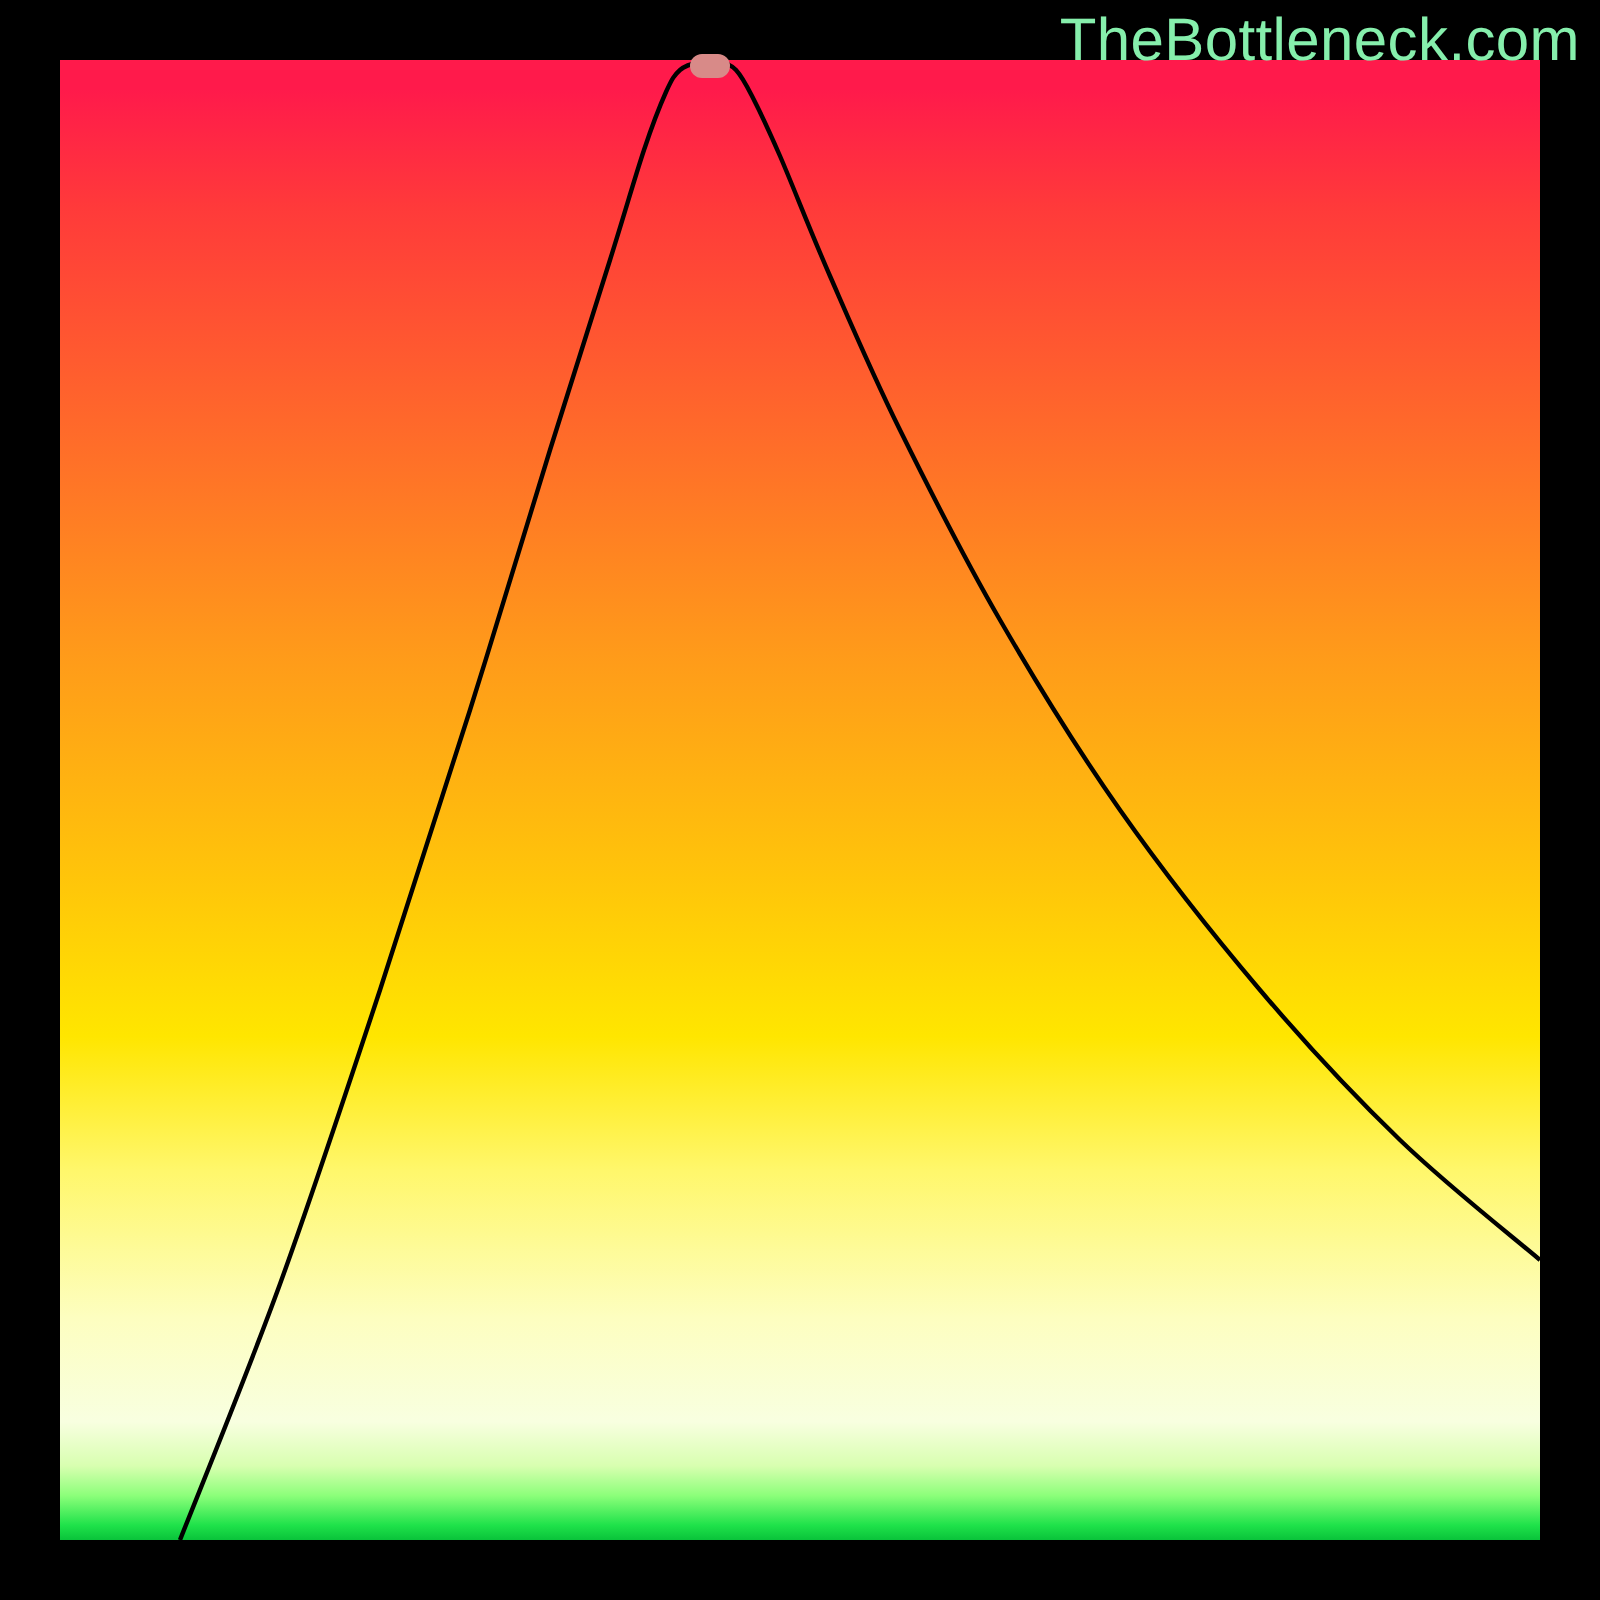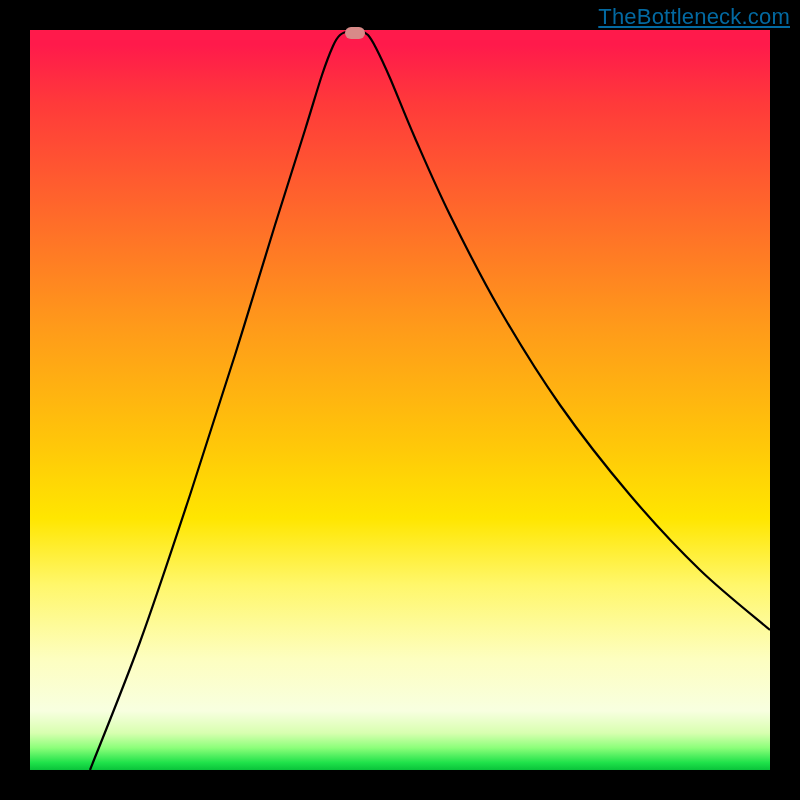--- a/index.html
+++ b/index.html
@@ -38,26 +38,25 @@
       #d8ffb0 95%,
       #8cff7a 97%,
       #1fe24a 99%,
       #09c33a 100%
     );
   }
   .watermark {
     position: absolute;
     top: 4px;
     right: 10px;
-    color: #0369a1;
-    font-size: 22px;
+    color: #86efac;
+    font-size: 30px;
     font-weight: 500;
     letter-spacing: 0.2px;
     z-index: 5;
-    text-decoration: underline;
   }
   .marker {
     position: absolute;
     width: 20px;
     height: 12px;
     border-radius: 6px;
     background: #d88a88;
     transform: translate(-50%, -50%);
     z-index: 4;
   }

